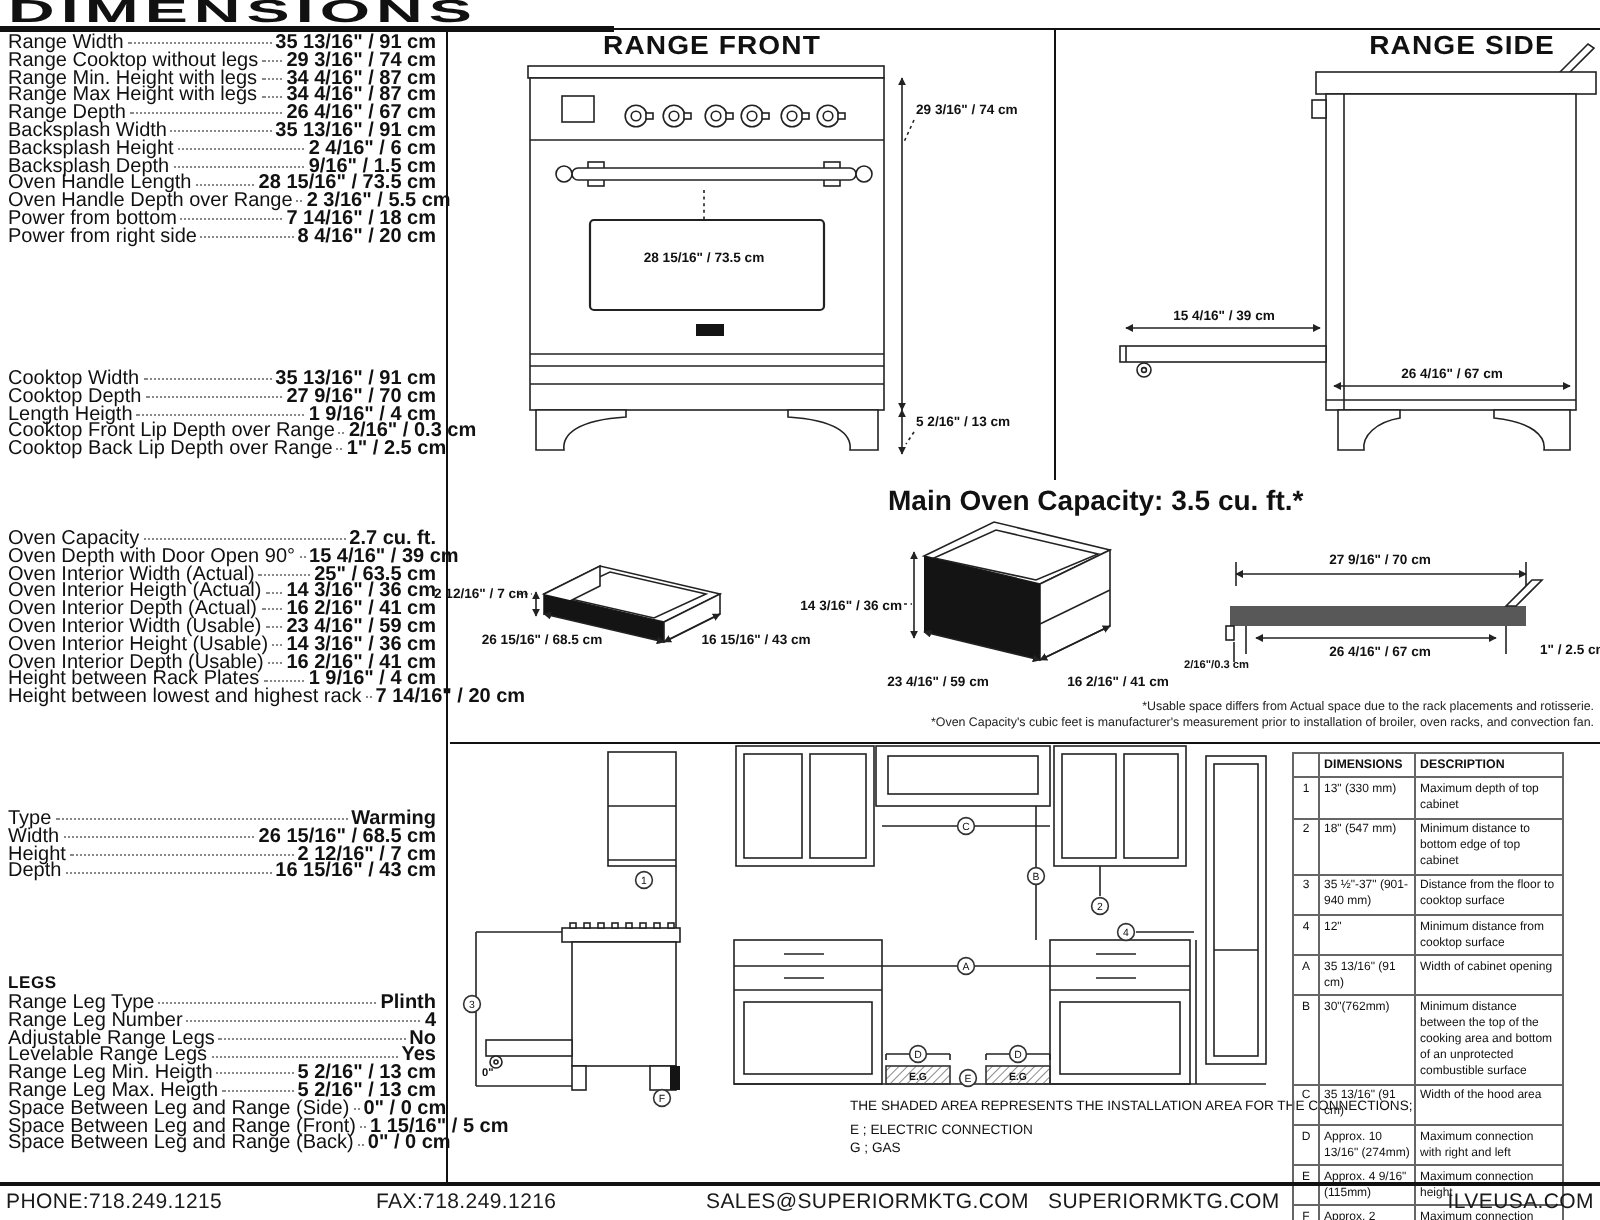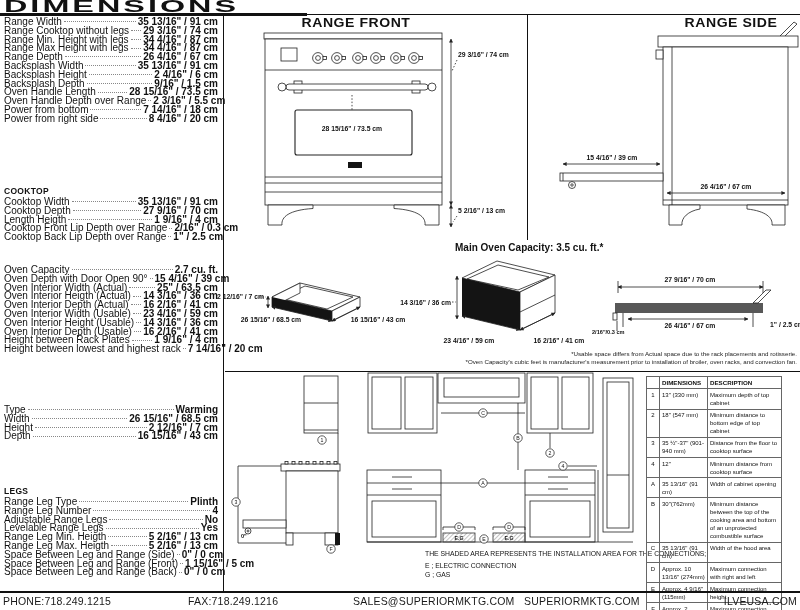--- a/index.html
+++ b/index.html
@@ -1,21 +1,21 @@
 <!DOCTYPE html>
 <html><head>
 <meta charset="utf-8">
 <style>
   html,body{margin:0;padding:0}
   body{width:800px;height:610px;background:#fff;font-family:"Liberation Sans",sans-serif;color:#111;position:relative;overflow:hidden}
   .abs{position:absolute}
   #title{left:4px;top:0;line-height:14px;font-size:16px;font-weight:bold;letter-spacing:1.5px;transform:scaleX(2.02);transform-origin:0 50%;white-space:nowrap}
   .rule{position:absolute;background:#111}
   .head{position:absolute;font-size:13px;font-weight:bold;letter-spacing:.5px;text-align:center;width:200px;transform:scaleX(1.08)}
-  #capacity-heading{position:absolute;left:455px;top:242px;font-size:10px;font-weight:bold}
+  #capacity-heading{position:absolute;left:444px;top:242px;font-size:14px;font-weight:bold}
   .spec-section{position:absolute;left:4px;width:214px}
   .sec-title{font-size:8.5px;font-weight:bold;letter-spacing:.3px;margin-bottom:2px}
   .spec-row{display:flex;align-items:center;font-size:10px;line-height:8.8px;white-space:nowrap}
   .sd{flex:1;border-bottom:1px dotted #888;margin:0 2px 1.5px;min-width:3px}
   .sv{font-weight:bold}
   #footnotes{position:absolute;right:3px;top:350px;text-align:right;font-size:6.2px;line-height:8px;color:#222}
   #install-notes{position:absolute;left:425px;top:549px;font-size:6.8px;line-height:9px;color:#111}
   #install-notes .n1{margin-bottom:3px}
   #dim-table{position:absolute;left:646px;top:376px;width:135px;border-collapse:collapse;table-layout:fixed}
   #dim-table th,#dim-table td{border:1px solid #666;font-size:6px;padding:1.5px 2px;vertical-align:top;text-align:left;line-height:1.35;overflow:hidden}
@@ -106,21 +106,20 @@
           <span class="sv">7 14/16" / 18 cm</span>
         </div>
         <div class="spec-row">
           <span>Power from right side</span>
           <span class="sd"></span>
           <span class="sv">8 4/16" / 20 cm</span>
         </div>
       </div>
     </div>
   <div class="spec-section" style="top:186px">
-      <div class="sec-title">COOKTOP</div>
       <div class="rows">
         <div class="spec-row">
           <span>Cooktop Width</span>
           <span class="sd"></span>
           <span class="sv">35 13/16" / 91 cm</span>
         </div>
         <div class="spec-row">
           <span>Cooktop Depth</span>
           <span class="sd"></span>
           <span class="sv">27 9/16" / 70 cm</span>

